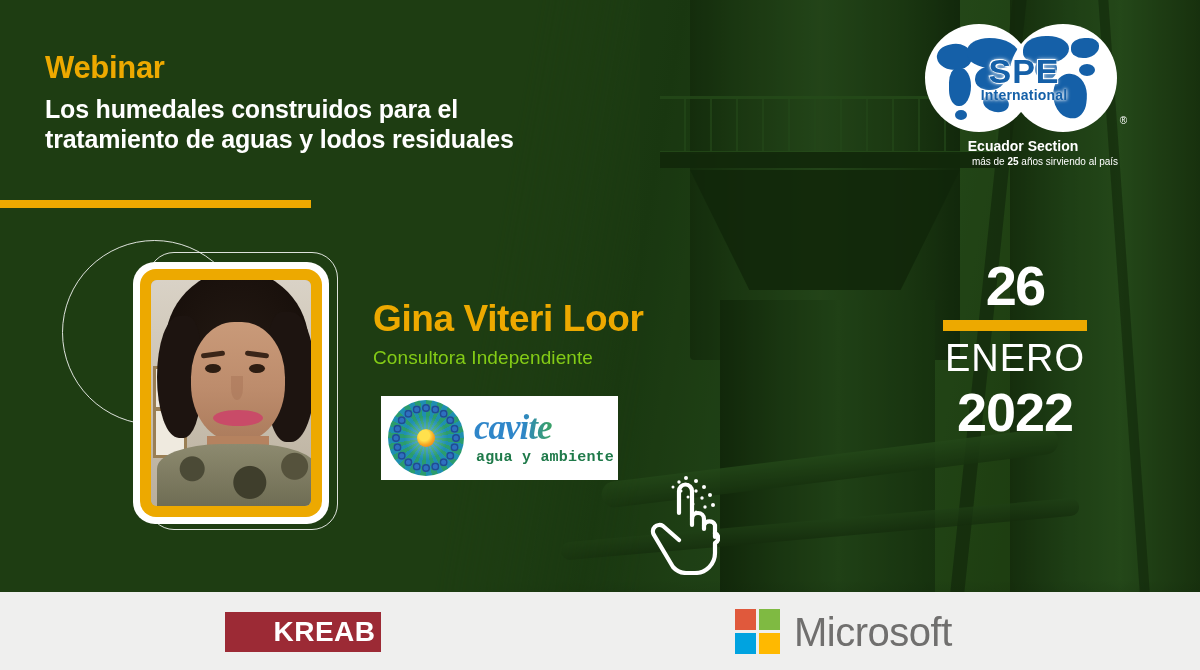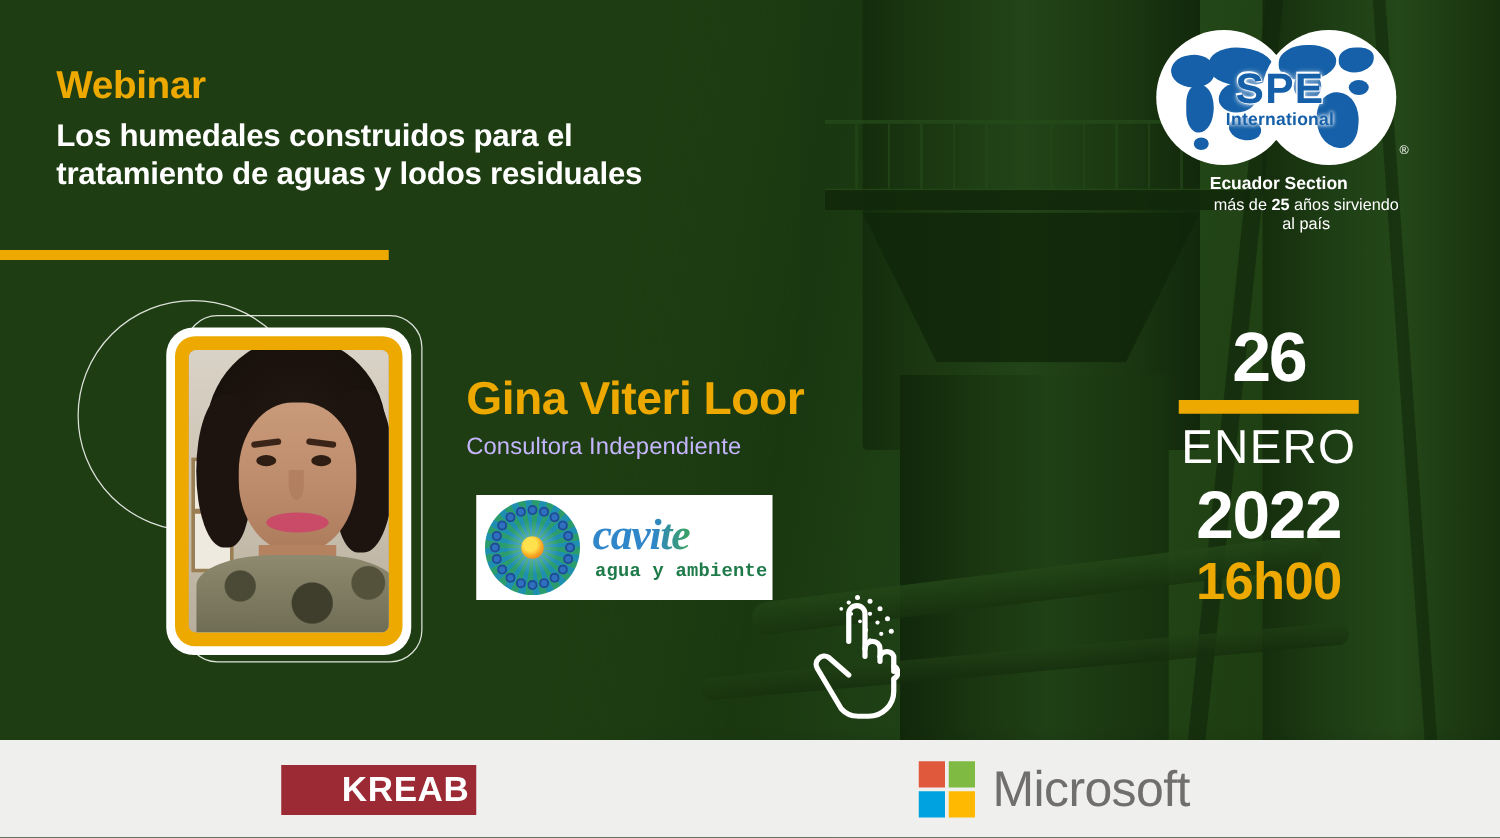--- a/index.html
+++ b/index.html
@@ -149,21 +149,21 @@
     text-shadow:0 0 3px #fff, 0 0 5px #fff, 1px 1px 0 #fff, -1px -1px 0 #fff;
   }
   .spe-wordmark .small {
     font-size:14px; font-weight:bold; color:#1560a8; letter-spacing:.2px;
     text-shadow:0 0 3px #fff, 0 0 4px #fff;
   }
   .spe-reg {
     position:absolute; right:-6px; bottom:6px; font-size:10px; color:#ffffff; z-index:6;
   }
   .spe-sub1 { margin-top:6px; font-size:14px; font-weight:bold; color:#ffffff; }
-  .spe-sub2 { margin-top:2px; font-size:13px; color:#ffffff;margin-left:44px; }
+  .spe-sub2 { margin-top:2px; font-size:10px; color:#ffffff;margin-left:44px; }
   .spe-sub2 b { font-weight:bold; }
 
   
   .circ {
     position:absolute; border:1.6px solid rgba(255,255,255,.85); border-radius:50%;
   }
   .circ-big { left:62px; top:240px; width:185px; height:185px; }
   .circ-small { left:148px; top:413px; width:106px; height:106px; }
   .rounded-outline {
     position:absolute; left:148px; top:252px; width:190px; height:278px;
@@ -241,21 +241,21 @@
       linear-gradient(180deg,#8d8a6f,#6f6d54);
     border-radius:40% 40% 0 0;
   }
 
   
   .speaker { position:absolute; left:373px; top:300px; width:330px; }
   .speaker-name {
     font-size:37px; font-weight:bold; color:#eda900; letter-spacing:-0.4px; line-height:1;
   }
   .speaker-role {
-    margin-top:10px; font-size:19px; color:#c4b5fd; letter-spacing:.1px;
+    margin-top:10px; font-size:19px; color:#84cc16; letter-spacing:.1px;
   }
 
   
   .cavite {
     position:absolute; left:381px; top:396px; width:237px; height:84px;
     background:#ffffff; display:flex; align-items:center;
   }
   .cavite-mark {
     position:relative; width:84px; height:78px; margin-left:3px; flex:0 0 auto;
   }
@@ -491,21 +491,20 @@
           <circle cx="48" cy="39" r="1.5"></circle>
       </g>
     </svg>
   </div>
 
   <div class="date-block">
     <div class="date-day">26</div>
     <div class="date-bar"></div>
     <div class="date-month">ENERO</div>
     <div class="date-year">2022</div>
-    <div class="date-time">16h00</div>
   </div>
 
   <div class="footer">
     <div class="kreab">KREAB</div>
     <div class="ms">
       <div class="ms-grid">
         <i></i>
           <i></i>
           <i></i>
           <i></i>

